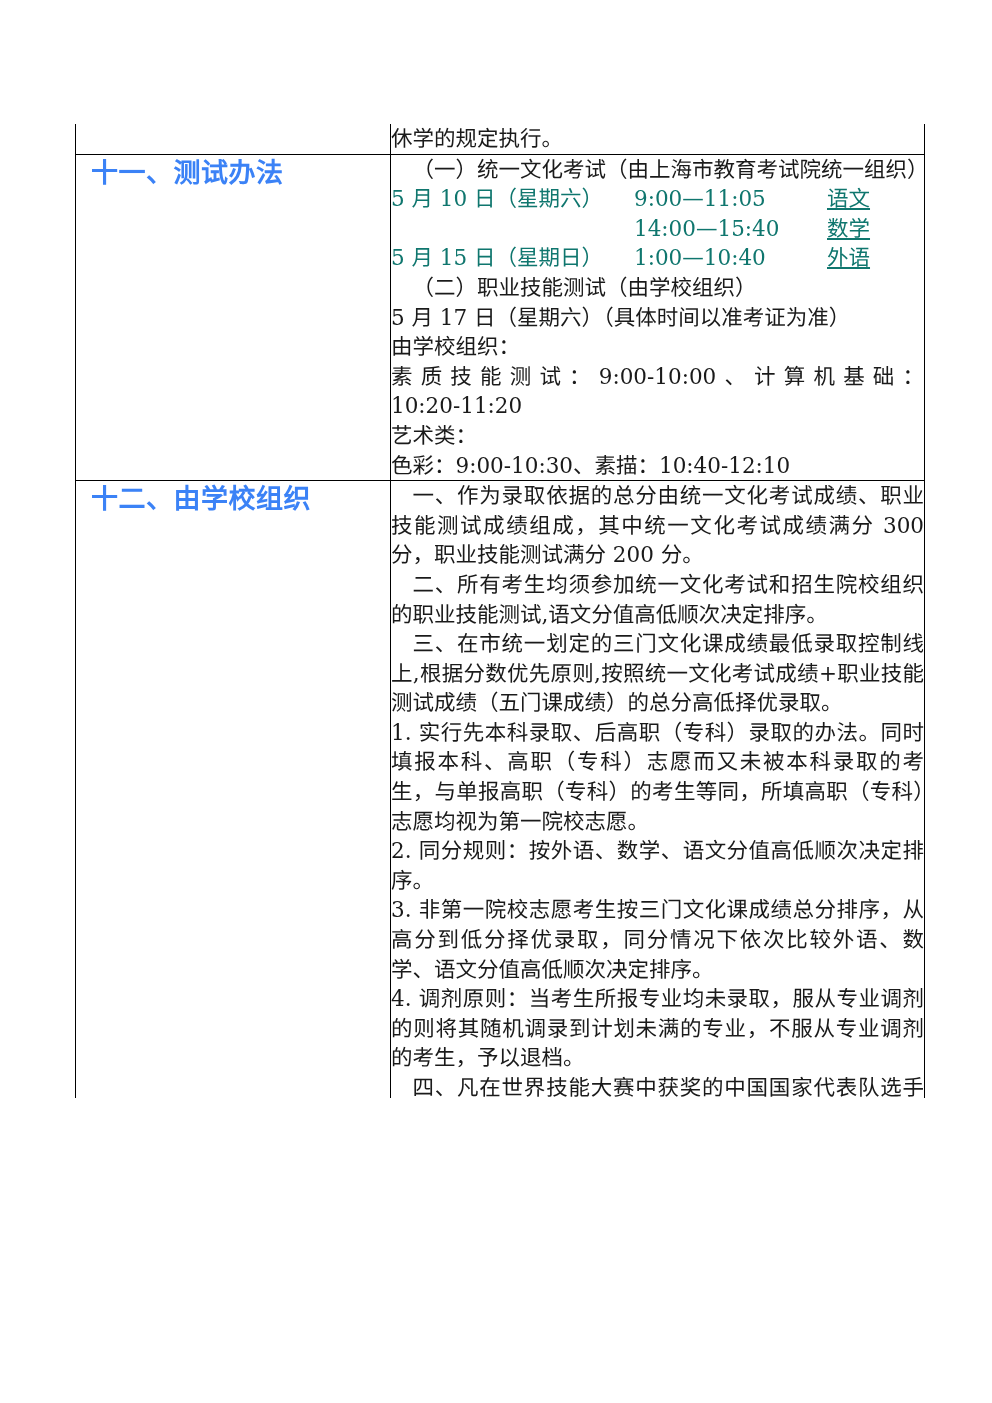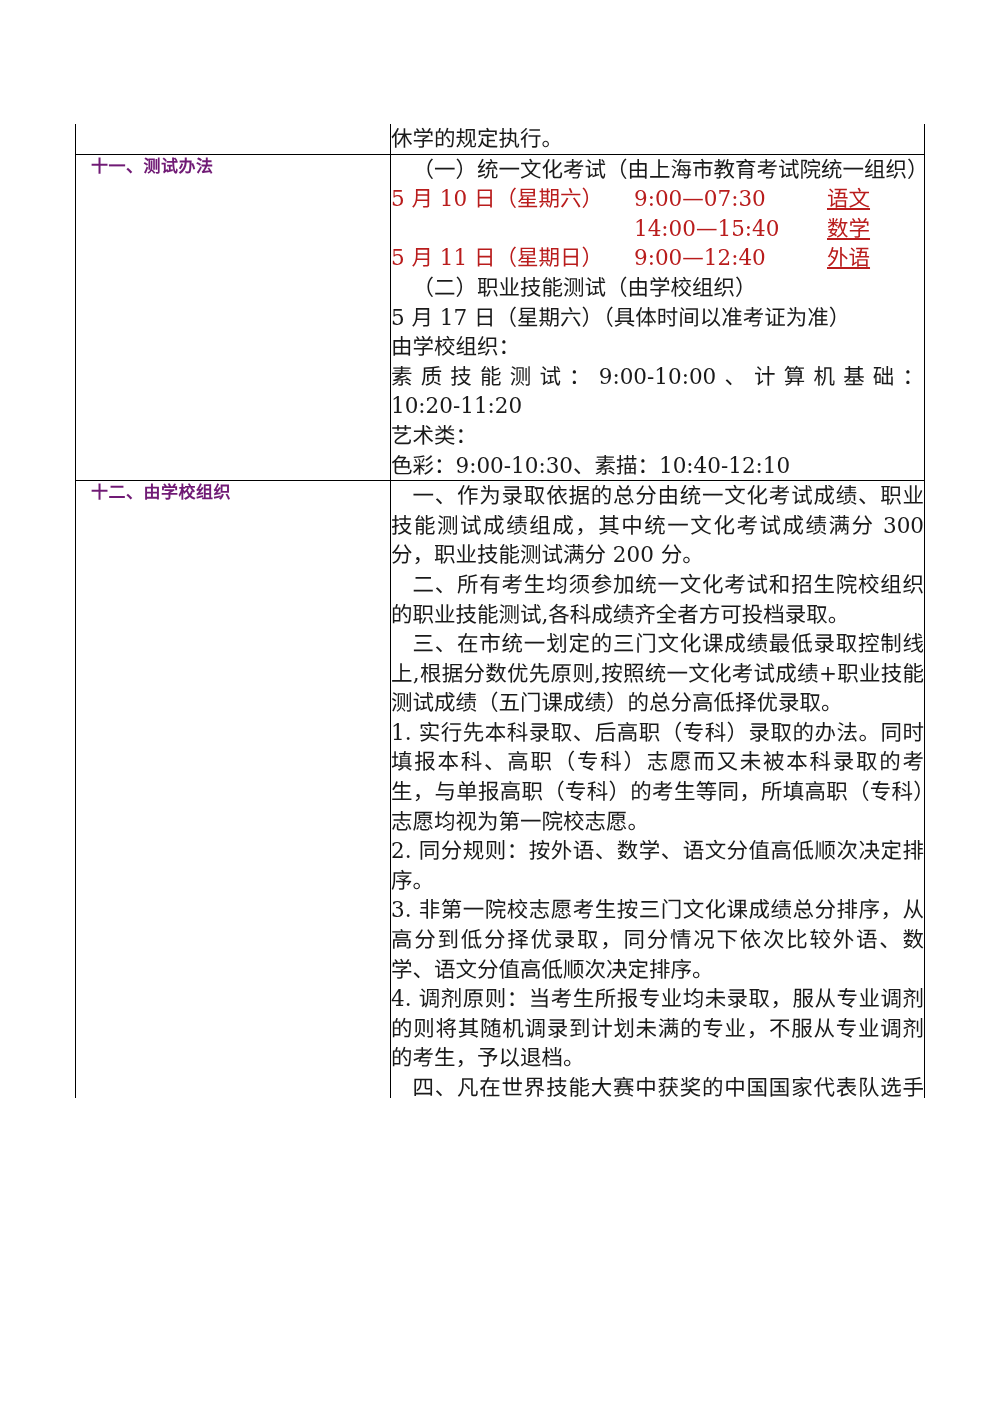--- a/index.html
+++ b/index.html
@@ -48,25 +48,25 @@
   
   .label-cell {
     vertical-align: middle;
     text-align: left;
   }
   .label-text {
     display: block;
     padding-left: 15px;
     padding-right: 8px;
     font-family: "DejaVu Serif", "Liberation Serif", serif;
-    font-size: 17px;
+    font-size: 27px;
     font-weight: 700;
     line-height: 1.35;
     letter-spacing: 0.5px;
-    color: #701a75;
+    color: #3b82f6;
     white-space: nowrap;
   }
   .label-cell.empty .label-text { visibility: hidden; }
 
   
   .body-cell {
     padding: 2px 5px 4px 6px;
   }
   .para {
     font-family: "DejaVu Serif", "Liberation Serif", serif;
@@ -94,21 +94,21 @@
     text-justify: inter-character;
   }
 
   
   .sched-line {
     display: flex;
     align-items: center;
     font-family: "DejaVu Serif", "Liberation Serif", serif;
     font-size: 21.5px;
     line-height: 29.6px;
-    color: #b91c1c;
+    color: #0f766e;
     white-space: pre;
   }
   .sched-date { width: 243px; flex: 0 0 243px; }
   .sched-time { width: 193px; flex: 0 0 193px; text-align: left; }
   .sched-subject { flex: 0 0 auto; text-decoration: underline; }
 
   
   .page-number {
     position: absolute;
     left: 0;
@@ -148,54 +148,54 @@
       <tr>
         <td class="label-cell">
           <span class="label-text">十一、测试办法</span>
         </td>
         <td class="body-cell">
 
           <div class="para indent-1">（一）统一文化考试（由上海市教育考试院统一组织）</div>
 
           <div class="sched-line">
             <span class="sched-date">5 月 10 日（星期六）</span>
-            <span class="sched-time">9:00—07:30</span>
+            <span class="sched-time">9:00—11:05</span>
             <span class="sched-subject">语文</span>
           </div>
 
           <div class="sched-line">
             <span class="sched-date"></span>
             <span class="sched-time">14:00—15:40</span>
             <span class="sched-subject">数学</span>
           </div>
 
           <div class="sched-line">
-            <span class="sched-date">5 月 11 日（星期日）</span>
-            <span class="sched-time">9:00—12:40</span>
+            <span class="sched-date">5 月 15 日（星期日）</span>
+            <span class="sched-time">1:00—10:40</span>
             <span class="sched-subject">外语</span>
           </div>
 
           <div class="para nowrap" style="text-indent:21.5px">（二）职业技能测试（由学校组织）</div>
           <div class="para nowrap">5 月 17 日（星期六）（具体时间以准考证为准）</div>
           <div class="para nowrap">由学校组织：</div>
           <div class="para stretched">素质技能测试：9:00-10:00、计算机基础：</div>
           <div class="para nowrap">10:20-11:20</div>
           <div class="para nowrap">艺术类：</div>
           <div class="para nowrap">色彩：9:00-10:30、素描：10:40-12:10</div>
 
         </td>
       </tr>
 
       <tr>
         <td class="label-cell">
           <span class="label-text">十二、由学校组织</span>
         </td>
         <td class="body-cell">
           <div class="para indent-1">一、作为录取依据的总分由统一文化考试成绩、职业技能测试成绩组成，其中统一文化考试成绩满分 300 分，职业技能测试满分 200 分。</div>
-          <div class="para indent-1">二、所有考生均须参加统一文化考试和招生院校组织的职业技能测试,各科成绩齐全者方可投档录取。</div>
+          <div class="para indent-1">二、所有考生均须参加统一文化考试和招生院校组织的职业技能测试,语文分值高低顺次决定排序。</div>
           <div class="para indent-1">三、在市统一划定的三门文化课成绩最低录取控制线上,根据分数优先原则,按照统一文化考试成绩+职业技能测试成绩（五门课成绩）的总分高低择优录取。</div>
           <div class="para">1. 实行先本科录取、后高职（专科）录取的办法。同时填报本科、高职（专科）志愿而又未被本科录取的考生，与单报高职（专科）的考生等同，所填高职（专科）志愿均视为第一院校志愿。</div>
           <div class="para">2. 同分规则：按外语、数学、语文分值高低顺次决定排序。</div>
           <div class="para">3. 非第一院校志愿考生按三门文化课成绩总分排序，从高分到低分择优录取，同分情况下依次比较外语、数学、语文分值高低顺次决定排序。</div>
           <div class="para">4. 调剂原则：当考生所报专业均未录取，服从专业调剂的则将其随机调录到计划未满的专业，不服从专业调剂的考生，予以退档。</div>
           <div class="para indent-1">四、凡在世界技能大赛中获奖的中国国家代表队选手且符合上海市教委文件规定高考报名条件的中职毕业生可按《教育部办公厅关于做好有关高校保送录取世界技能大赛获奖选手工作的通知》（教学厅〔2020〕3 号文件）保送。（保送考生报考我校免</div>
         </td>
       </tr>
 
     </tbody>

